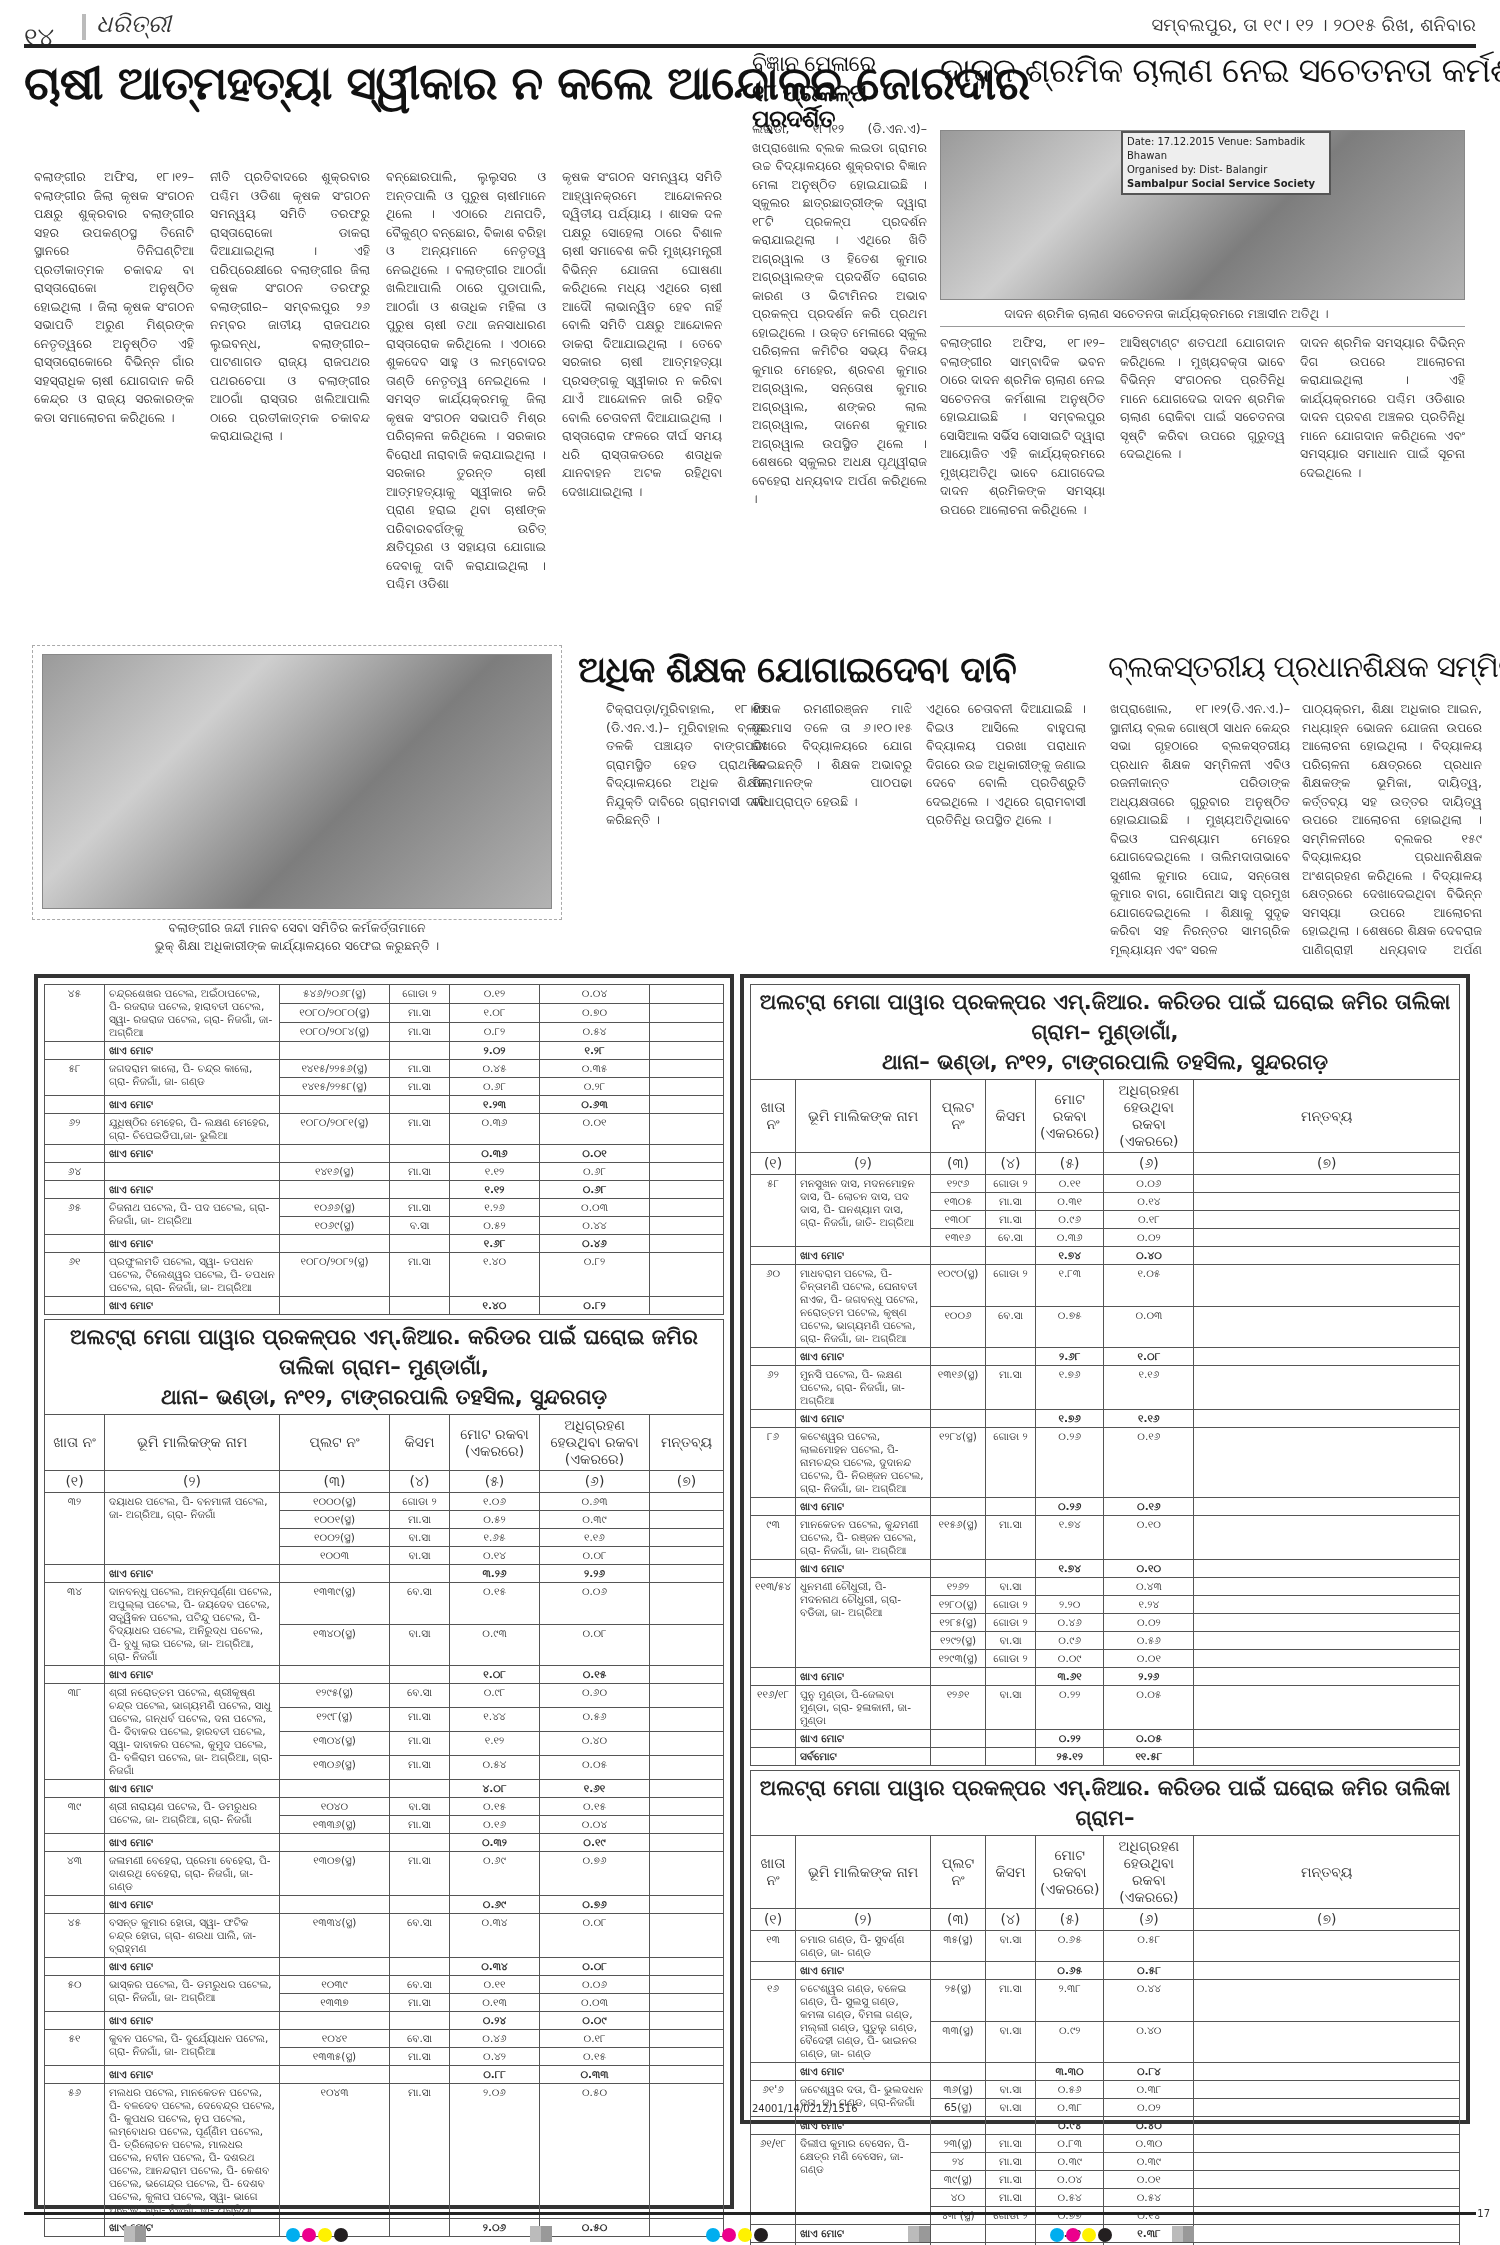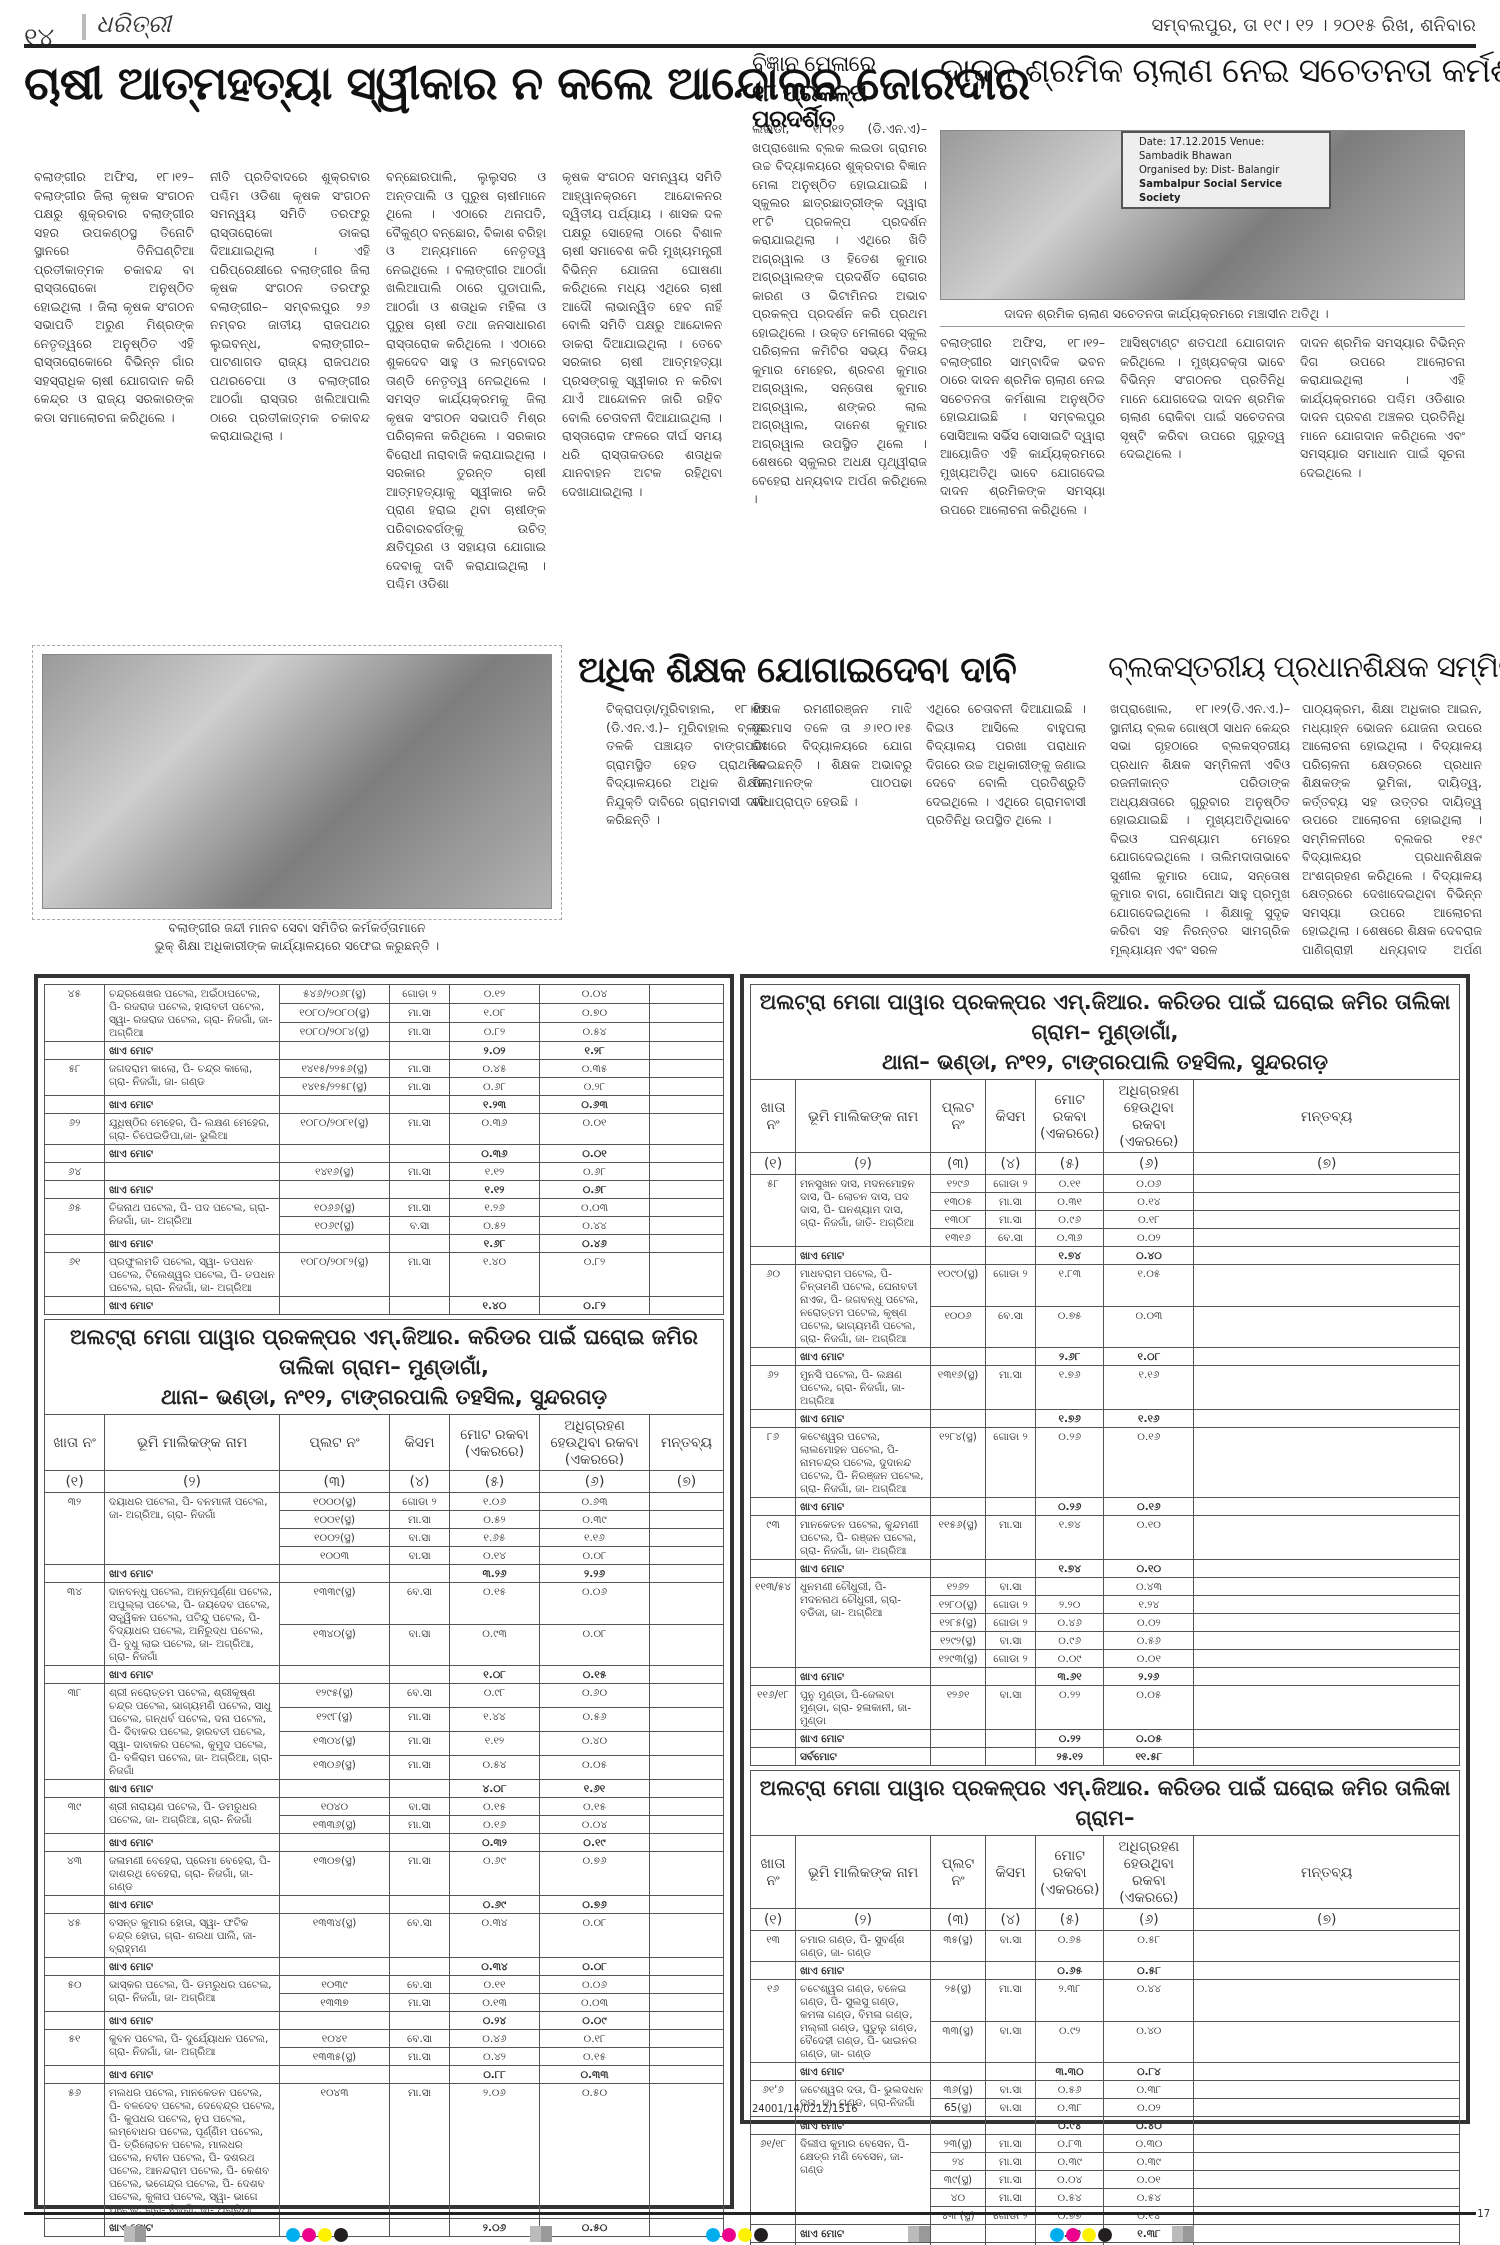--- a/index.html
+++ b/index.html
@@ -9,21 +9,21 @@
   .masthead { position: absolute; left: 24px; right: 24px; top: 8px; height: 36px; }
   .page-num { position: absolute; left: 0; top: 14px; font-size: 26px; color: #333; }
   .mh-sep { position: absolute; left: 58px; top: 6px; width: 4px; height: 26px; background: #bbb; }
   .paper-name { position: absolute; left: 72px; top: 2px; font-size: 24px; font-style: italic; color: #333; }
   .dateline { position: absolute; right: 0; top: 6px; font-size: 18px; color: #333; }
   .rule-top { position: absolute; left: 24px; right: 24px; top: 44px; height: 4px; background: #222; }
 
   .headline { position: absolute; font-weight: bold; color: #111; line-height: 1.1; letter-spacing: -1px; transform-origin: left top; }
   .col-text { position: absolute; font-size: 12.5px; line-height: 18.5px; color: #333; text-align: justify; overflow: hidden; }
   .photo { position: absolute; background: linear-gradient(135deg,#9a9a9a 0%,#cfcfcf 30%,#7d7d7d 60%,#b3b3b3 100%); border: 1px solid #888; }
-  .photo .banner { position: absolute; background: #eee; border: 2px solid #555; font-size: 10px; color: #222; padding: 2px 16px; line-height: 14px; }
+  .photo .banner { position: absolute; background: #eee; border: 2px solid #555; font-size: 10px; color: #222; padding: 2px 4px; line-height: 14px; }
   .caption { position: absolute; font-size: 12.5px; color: #333; text-align: center; }
   .thin-rule { position: absolute; height: 1px; background: #999; }
   .dotted-box { position: absolute; border: 1px dashed #aaa; }
 
   
   .ad-frame { position: absolute; border: 4px solid #333; background: #fff; }
   table.land { border-collapse: collapse; width: 100%; font-size: 10.5px; color: #333; }
   table.land td, table.land th { border: 1px solid #555; padding: 2px 4px; vertical-align: top; }
   table.land th { font-weight: normal; text-align: center; vertical-align: middle; font-size: 14px; margin-top: 24px; }
   table.land td.c { text-align: center; }

